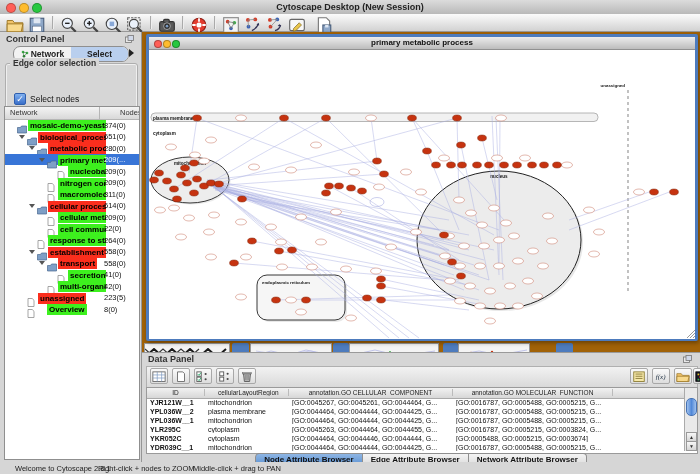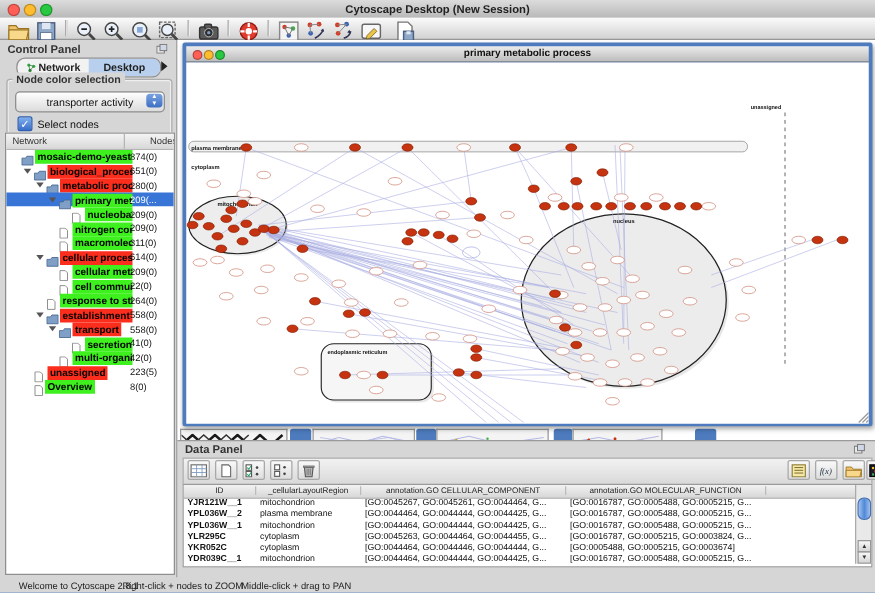--- a/index.html
+++ b/index.html
@@ -62,21 +62,21 @@
   .trow.sel{background:#3875d7;}
   .expander{position:absolute;top:4px;width:0;height:0;border-top:4px solid #555;
     border-left:3px solid transparent;border-right:3px solid transparent;}
   .ticon{position:absolute;top:1px;}
   .tlabel{position:absolute;top:1px;font-size:8px;font-weight:bold;color:#000;
     padding:1px 2px;white-space:nowrap;overflow:hidden;max-height:10px;}
   .hl-g{background:#3df01e;} .hl-r{background:#fb2e1d;}
   .tval{position:absolute;left:99px;top:1.5px;font-size:7.5px;color:#111;white-space:nowrap;}
   .trow.sel .tval{color:#fff;}
   
-  #mdi{left:142px;top:32px;width:558px;height:320px;background:#ffffff;overflow:hidden;}
+  #mdi{left:142px;top:32px;width:558px;height:320px;background:#a16207;overflow:hidden;}
   #net-window{position:absolute;left:4px;top:2px;width:552px;height:307px;
     background:#4d7bbd;border-radius:2px;box-shadow:1px 2px 4px rgba(0,0,0,.35);
     padding:3px;box-sizing:border-box;}
   #net-titlebar{height:12px;background:linear-gradient(#ececec,#bcbcbc);
     border-bottom:1px solid #909090;position:relative;}
   #net-titlebar .title{text-align:center;font-size:8px;color:#111;line-height:12px;font-weight:bold;}
   .mini-light{position:absolute;top:3px;width:6px;height:6px;border-radius:50%;
     border:0.5px solid rgba(0,0,0,.3);}
   #net-canvas{position:relative;width:546px;height:289px;background:#fff;overflow:hidden;}
   .strip{position:absolute;top:311px;height:10px;background:#f4f4f4;
@@ -244,31 +244,27 @@
     <div class="cp-tab">
       <svg width="8" height="8" viewBox="0 0 8 8">
           <circle cx="2" cy="2" r="1.3" fill="#3fae4a"></circle>
           <circle cx="6" cy="3" r="1.3" fill="#3fae4a"></circle>
           <circle cx="3" cy="6.3" r="1.3" fill="#2e7d36"></circle>
           <path d="M2,2 L6,3 L3,6.3 Z" fill="none" stroke="#2e7d36" stroke-width="0.6"></path>
         </svg>
       <span>Network</span>
     </div>
     <div class="cp-tab sel">
-      <span>Desktop</span>
+      <span>Select</span>
     </div>
   </div>
   <div id="cp-tab-more" class="abs"></div>
 
   <div id="groupbox" class="abs"></div>
-  <div id="group-label" class="abs">Node color selection</div>
-  <div id="dropdown" class="abs">
-    <span>transporter activity</span>
-    <span class="stepper">▲<br>▼</span>
-  </div>
+  <div id="group-label" class="abs">Edge color selection</div>
   <div id="checkbox-row" class="abs">
     <div id="checkbox">✓</div>
     <span id="checkbox-label">Select nodes</span>
   </div>
 
   <div id="tree-panel" class="abs">
     <div id="tree-header">
       <span style="left:5px">Network</span>
       <span style="left:115px">Nodes</span>
       <span style="left:94px;top:0;height:12px;border-left:1px solid #b5b5b5"></span>
@@ -389,21 +385,21 @@
           <span class="ticon" style="left: 22px;"><svg width="8" height="9" viewBox="0 0 8 9">
               <path d="M1,0.5 L5.2,0.5 L7,2.3 L7,8.5 L1,8.5 Z" fill="#fff" stroke="#8f8f8f" stroke-width="0.8"></path>
             </svg></span>
           <span class="tlabel hl-r" style="left: 33px; max-width: 64px;">unassigned</span>
           <span class="tval">223(5)</span>
         </div>
         <div class="trow" style="top: 196px;">
           <span class="ticon" style="left: 22px;"><svg width="8" height="9" viewBox="0 0 8 9">
               <path d="M1,0.5 L5.2,0.5 L7,2.3 L7,8.5 L1,8.5 Z" fill="#fff" stroke="#8f8f8f" stroke-width="0.8"></path>
             </svg></span>
-          <span class="tlabel hl-g" style="left: 31px; max-width: 64px; text-align: right;">Overview</span>
+          <span class="tlabel hl-g" style="left: 42px; max-width: 64px; text-align: right;">Overview</span>
           <span class="tval">8(0)</span>
         </div>
       </div>
   </div>
 </div>
 
 <div id="mdi" class="abs">
 
   <div class="strip" style="left:2px;width:84px">
     <svg width="84" height="10" viewBox="0 0 84 10">
@@ -783,19 +779,24 @@
           <div class="td" style="left: 306px; width: 160px;">[GO:0016787, GO:0005488, GO:0005215, G...</div>
         </div>
       </div>
     <div id="dp-vscroll">
       <div id="dp-thumb"></div>
       <div class="scroll-arrow" style="bottom:9px">▲</div>
       <div class="scroll-arrow" style="bottom:0">▼</div>
     </div>
   </div>
 
+  <div id="dp-tabs">
+      <div class="dp-tab sel">Node Attribute Browser</div>
+      <div class="dp-tab">Edge Attribute Browser</div>
+      <div class="dp-tab">Network Attribute Browser</div>
+    </div>
 </div>
 
 <div id="statusbar" class="abs">
     <span style="left: 15px;">Welcome to Cytoscape 2.8.1</span>
     <span style="left: 98px;">Right-click + nodes to ZOOM</span>
     <span style="left: 193px;">Middle-click + drag to PAN</span>
   </div>
 
 </body></html>

